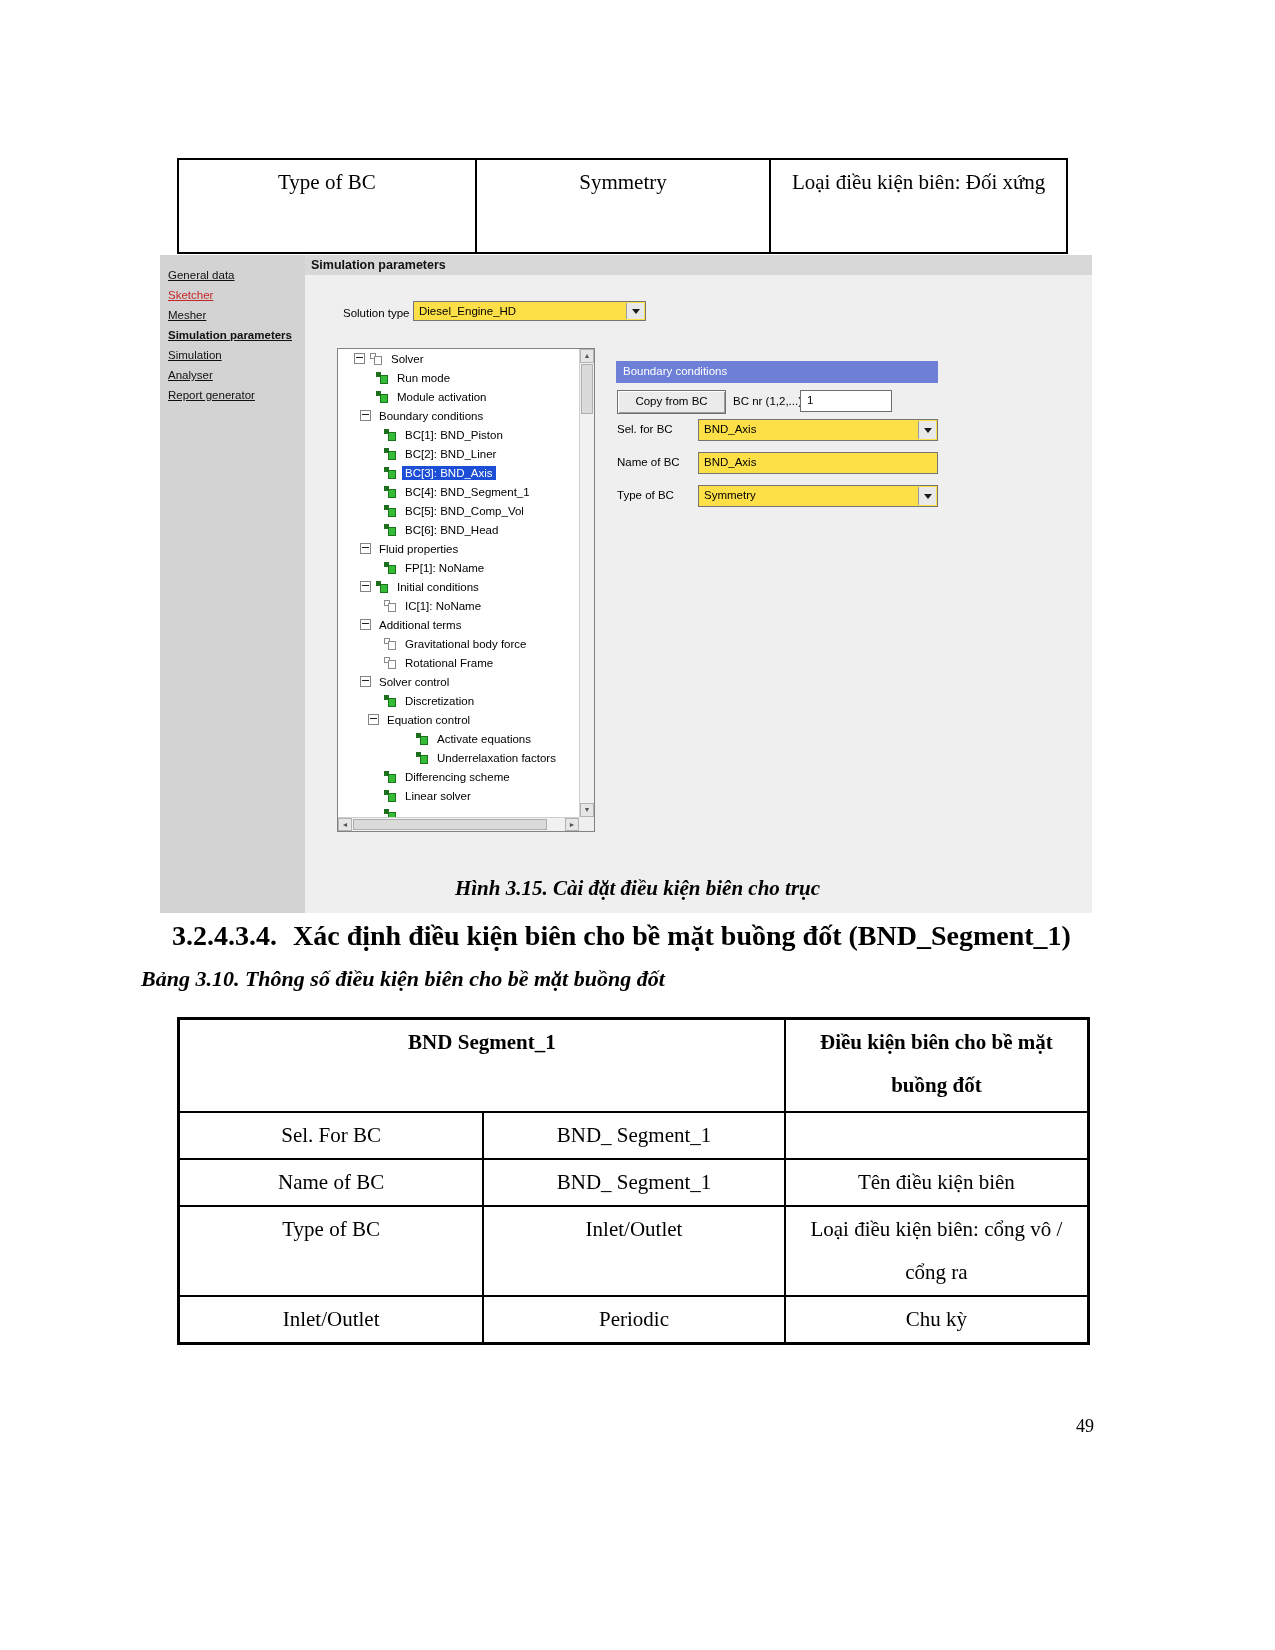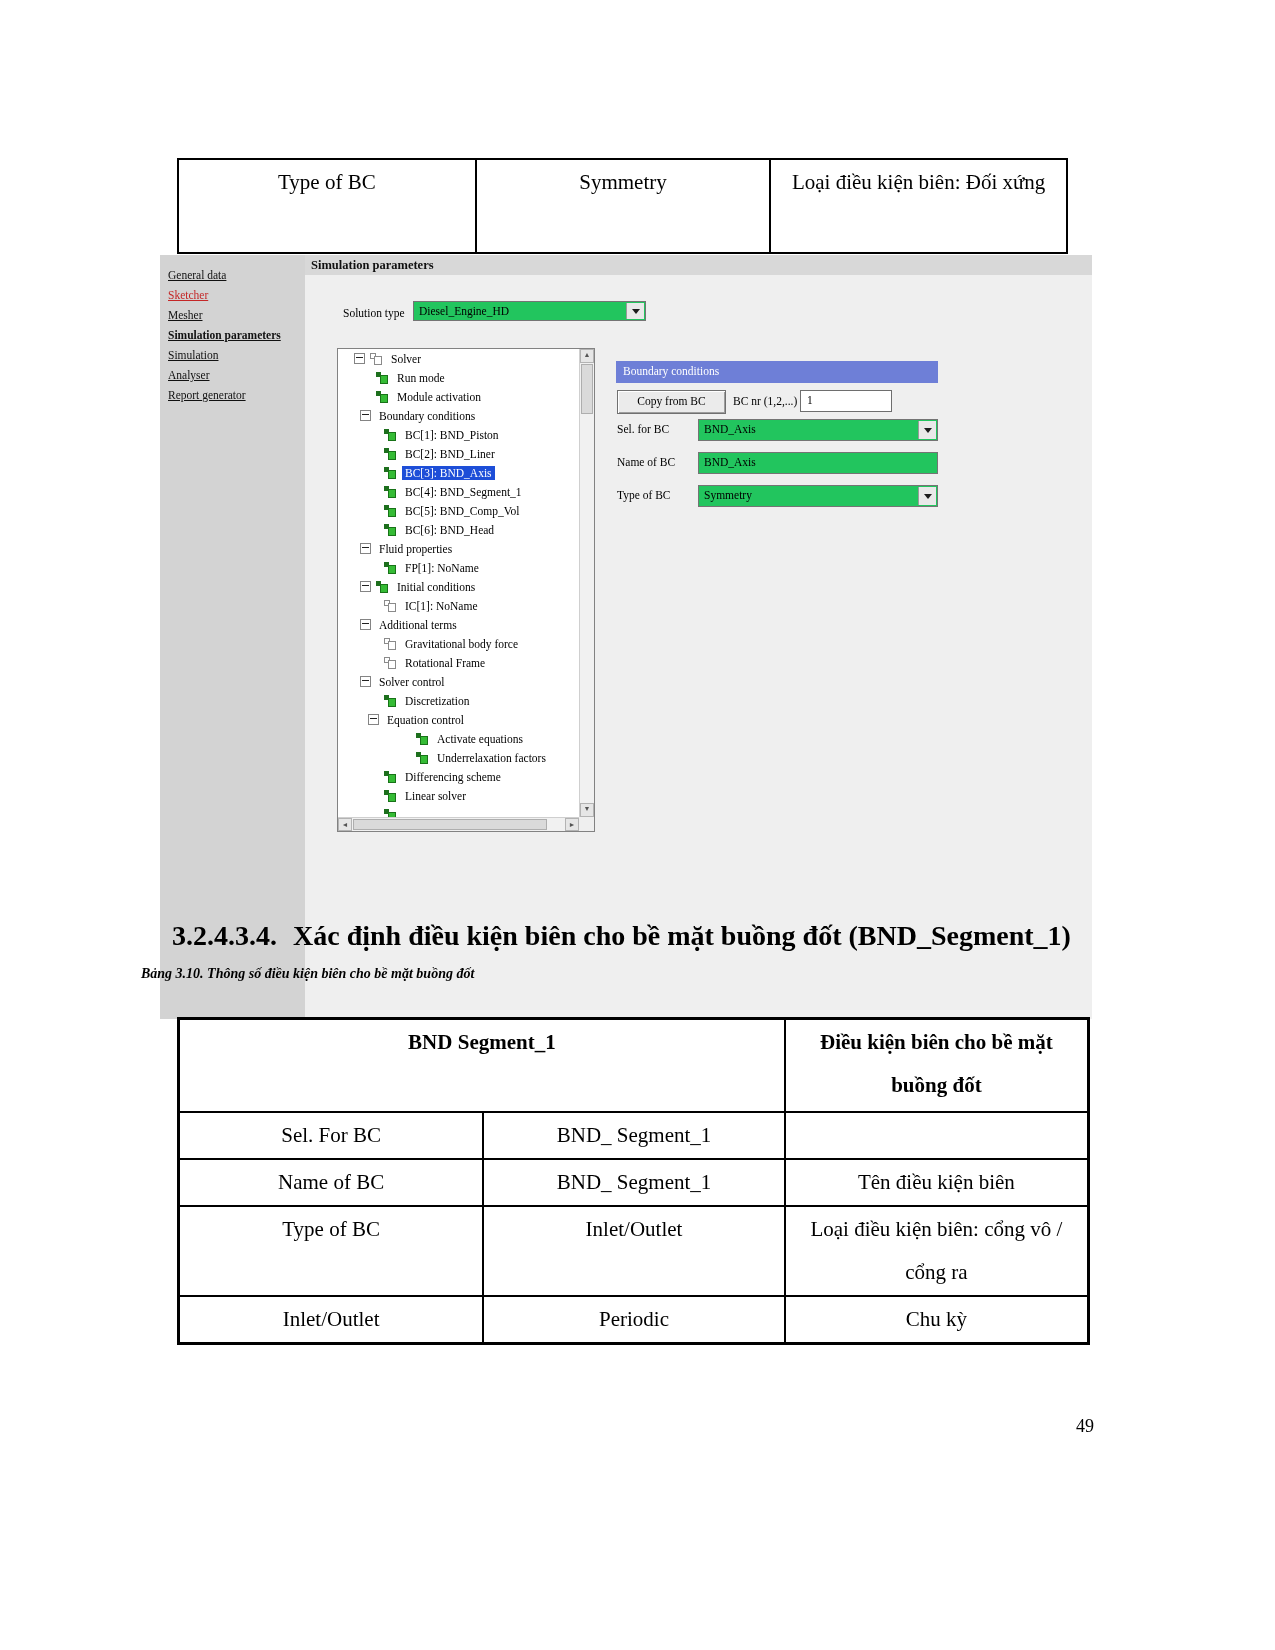--- a/index.html
+++ b/index.html
@@ -9,33 +9,33 @@
   }
   
   table.doc-table{border-collapse:collapse;table-layout:fixed;position:absolute;background:#fff;}
   table.doc-table td{border:2px solid #000;text-align:center;vertical-align:top;
     font-size:21px;line-height:2.05;padding:1px 6px;overflow:hidden;}
   #top-table{left:177px;top:158px;width:891px;}
   #top-table td{height:90px;}
   #bottom-table{left:177px;top:1017px;width:913px;border:3px solid #000;}
   #bottom-table td.hdr{font-weight:bold;height:89px;}
   
-  .shot{position:absolute;left:160px;top:255px;width:932px;height:764px;
-    font-family:Liberation Serif, serif;background:#efefef;font-size:11.5px;}
+  .shot{position:absolute;left:160px;top:255px;width:932px;height:658px;
+    font-family:Liberation Sans, sans-serif;background:#efefef;font-size:11.5px;}
   .shot-sidebar{position:absolute;left:0;top:0;width:145px;height:100%;background:#d3d3d3;
     box-sizing:border-box;padding:14px 0 0 8px;}
   .sb-item{display:block;width:max-content;margin-bottom:8px;color:#111;
     text-decoration:underline;cursor:pointer;}
   .sb-item.st-red{color:#c42727;}
   .sb-item.st-bold{font-weight:bold;}
   .shot-content{position:absolute;left:145px;top:0;right:0;bottom:0;background:#efefef;}
   .shot-titlebar{position:absolute;left:0;top:0;width:100%;height:20px;background:#d8d8d8;
     font-weight:bold;font-size:12.5px;box-sizing:border-box;padding:3px 0 0 6px;color:#111;}
   .sol-label{position:absolute;left:38px;top:52px;}
-  .dd{position:relative;background:#22c55e;border:1px solid #747474;box-sizing:border-box;
+  .dd{position:relative;background:#fde047;border:1px solid #747474;box-sizing:border-box;
     padding:3px 28px 0 5px;white-space:nowrap;overflow:hidden;}
   .dd .dd-btn{position:absolute;right:1px;top:1px;bottom:1px;width:17px;background:#e9e9e9;
     border-left:1px solid #9a9a9a;display:flex;align-items:center;justify-content:center;}
   .tri{width:0;height:0;border-left:4px solid transparent;border-right:4px solid transparent;
     border-top:5px solid #1c1c1c;}
   #solution-dd{position:absolute;left:108px;top:46px;width:233px;height:20px;}
   
   .tree-wrap{position:absolute;left:32px;top:93px;width:256px;height:482px;background:#fff;
     border:1px solid #828282;box-sizing:content-box;}
   .tree-view{position:absolute;left:0;top:0;right:15px;bottom:14px;overflow:hidden;}
@@ -82,21 +82,21 @@
   .frow{position:relative;height:22px;margin-bottom:11px;}
   .flabel{position:absolute;left:0;top:4px;}
   .fctrl{position:absolute;left:81px;top:0;width:240px;height:22px;}
   .fctrl .dd-btn{display:none;}
   .frow.t-dropdown .fctrl .dd-btn{display:flex;}
   
   .fig-caption{position:absolute;left:0;top:876px;width:100%;text-align:center;
     font-size:21px;font-weight:bold;font-style:italic;}
   .sec-heading{position:absolute;left:172px;top:920px;font-size:28px;font-weight:bold;}
   .sec-heading .hnum{margin-right:16px;}
-  .tbl-caption{position:absolute;left:141px;top:966px;font-size:14px;font-weight:bold;font-style:italic;}
+  .tbl-caption{position:absolute;left:141px;top:966px;font-size:22px;font-weight:bold;font-style:italic;}
   .page-num{position:absolute;left:1076px;top:1416px;font-size:18px;}
 </style>
 </head>
 <body>
 
 <div class="page">
 
   <table class="doc-table" id="top-table">
     <colgroup>
         <col style="width:297px">
@@ -342,20 +342,21 @@
               <span class="dd-btn">
                 <span class="tri"></span>
               </span>
             </div>
           </div>
 
       </div>
     </div>
   </div>
 
+  <div class="fig-caption">Hình 3.15. Cài đặt điều kiện biên cho trục</div>
   <div class="sec-heading">
     <span class="hnum">3.2.4.3.4.</span><span>Xác định điều kiện biên cho bề mặt buồng đốt (BND_Segment_1)</span>
   </div>
   <div class="tbl-caption">Bảng 3.10. Thông số điều kiện biên cho bề mặt buồng đốt</div>
 
   <table class="doc-table" id="bottom-table">
     <colgroup>
         <col style="width:297px">
         <col style="width:294px">
         <col style="width:296px">

